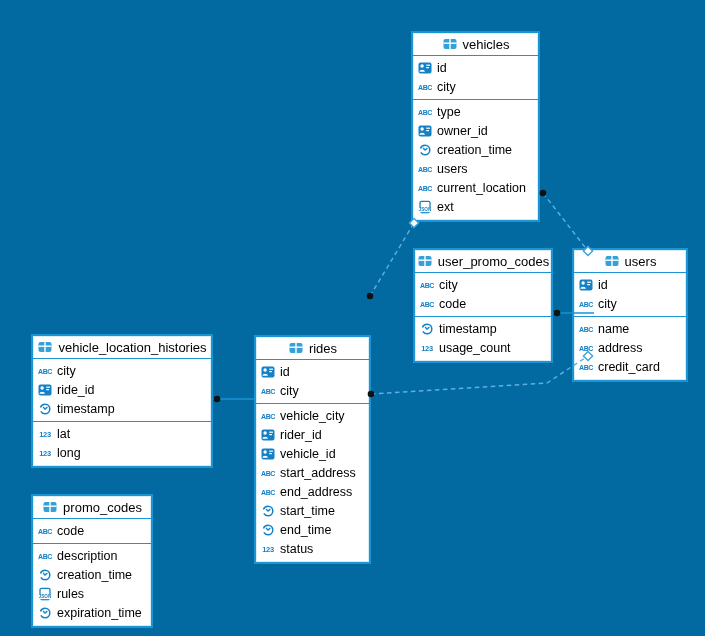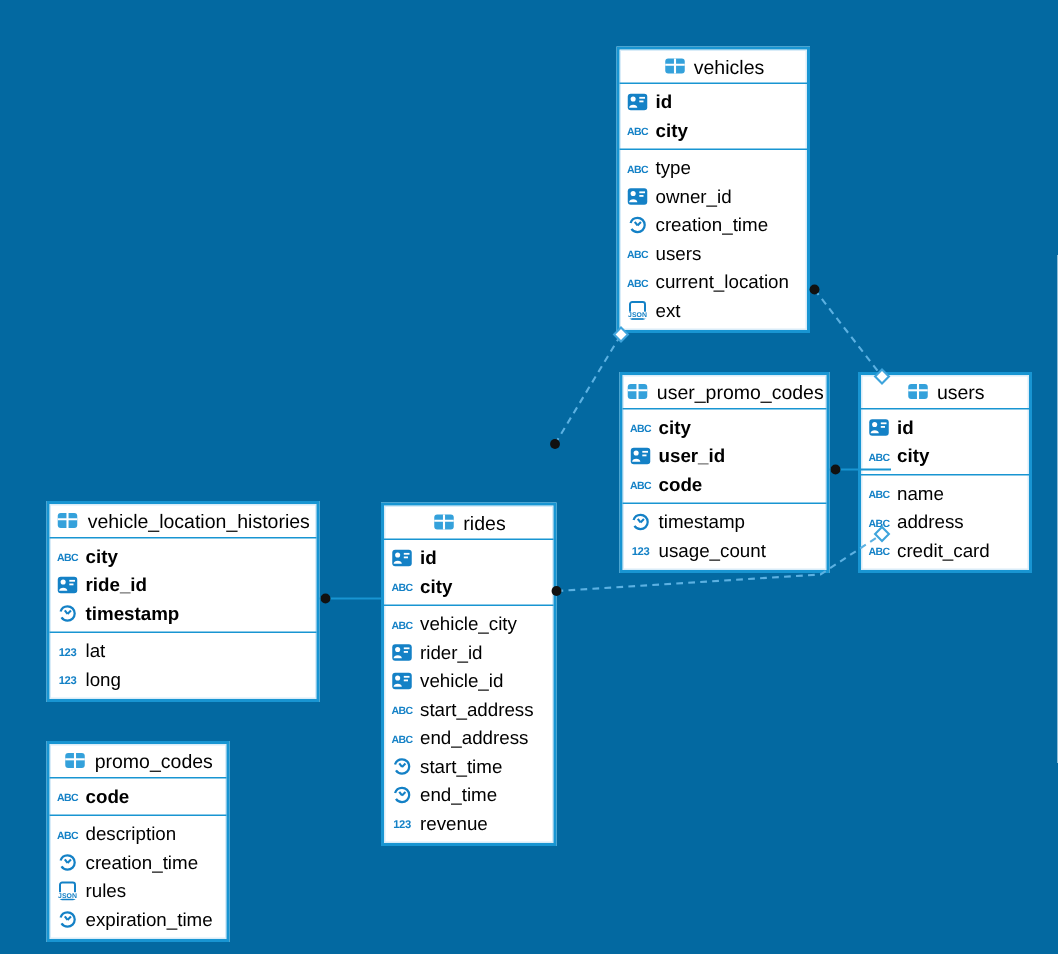--- a/index.html
+++ b/index.html
@@ -16,21 +16,21 @@
     height:22px;display:flex;align-items:center;justify-content:center;gap:5px;
     border-bottom:1px solid #1895d2;font-size:13px;color:#000;white-space:nowrap;
     padding:0 3px;
   }
   .section{padding:2px 0 4px 0;}
   .section.keys{border-bottom:1px solid #1895d2;padding:2px 0 3px 0;}
   .row{
     height:19px;display:flex;align-items:center;gap:4px;padding:0 4px;
     font-size:12.5px;color:#000;white-space:nowrap;
   }
-  .row .colname.bold{font-weight:bold;}
+  .row .colname.bold{font-weight:normal;}
   .icon{width:16px;height:14px;flex:0 0 16px;display:flex;align-items:center;justify-content:center;}
   svg.rel-layer{position:absolute;left:0;top:0;z-index:3;pointer-events:none;}
   svg.rel-layer g{pointer-events:stroke;}
   .rel-solid{fill:none;stroke:#1895d2;stroke-width:1.4;}
   .rel-dashed{fill:none;stroke:#5cb1e2;stroke-width:1.4;stroke-dasharray:4.5 3.5;}
   .rel-dot{fill:#111111;stroke:none;}
   .rel-diamond{fill:#ffffff;stroke:#3ea4dc;stroke-width:1.4;}
 </style>
 </head>
 <body>
@@ -145,32 +145,20 @@
           <span class="icon">
             <svg width="16" height="14" viewBox="0 0 16 14">
               <text x="8" y="10" text-anchor="middle" font-family="Liberation Sans, sans-serif" font-size="7" font-weight="bold" letter-spacing="-0.4" fill="#1481c6">ABC</text>
             </svg>
           </span>
           <span class="colname bold">city</span>
         </div>
         <div class="row">
           <span class="icon">
             <svg width="16" height="14" viewBox="0 0 16 14">
-              <rect x="1.5" y="1.5" width="13" height="11" rx="2" fill="#1481c6"></rect>
-              <circle cx="5.1" cy="5" r="1.7" fill="#fff"></circle>
-              <path d="M2.4 10.8 C2.4 8.1 7.9 8.1 7.9 10.8 Z" fill="#fff"></path>
-              <rect x="9.2" y="3.6" width="3.8" height="1.2" fill="#fff"></rect>
-              <rect x="9.2" y="6" width="2.8" height="1.2" fill="#fff"></rect>
-            </svg>
-          </span>
-          <span class="colname bold">user_id</span>
-        </div>
-        <div class="row">
-          <span class="icon">
-            <svg width="16" height="14" viewBox="0 0 16 14">
               <text x="8" y="10" text-anchor="middle" font-family="Liberation Sans, sans-serif" font-size="7" font-weight="bold" letter-spacing="-0.4" fill="#1481c6">ABC</text>
             </svg>
           </span>
           <span class="colname bold">code</span>
         </div>
       </div>
       <div class="section">
         <div class="row">
           <span class="icon">
             <svg width="16" height="14" viewBox="0 0 16 14">
@@ -352,21 +340,21 @@
             </svg>
           </span>
           <span class="colname">end_time</span>
         </div>
         <div class="row">
           <span class="icon">
             <svg width="16" height="14" viewBox="0 0 16 14">
               <text x="8" y="10" text-anchor="middle" font-family="Liberation Sans, sans-serif" font-size="7.5" font-weight="bold" letter-spacing="-0.3" fill="#1481c6">123</text>
             </svg>
           </span>
-          <span class="colname">revenue</span>
+          <span class="colname">status</span>
         </div>
       </div>
     </div>
     <div class="ertable" style="left: 31px; top: 334px; width: 182px;">
       <div class="thead">
         <span class="icon">
           <svg width="16" height="14" viewBox="0 0 16 14">
             <rect x="1.5" y="2" width="13" height="10" rx="2" fill="#34a1db"></rect>
             <line x1="1.5" y1="6.2" x2="14.5" y2="6.2" stroke="#fff" stroke-width="1.4"></line>
             <line x1="8" y1="2" x2="8" y2="12" stroke="#fff" stroke-width="1.4"></line>

